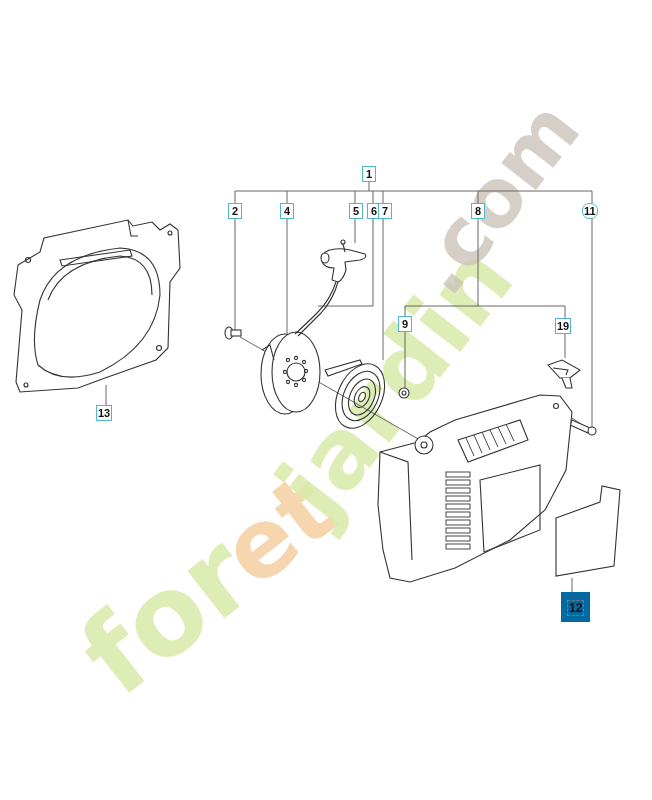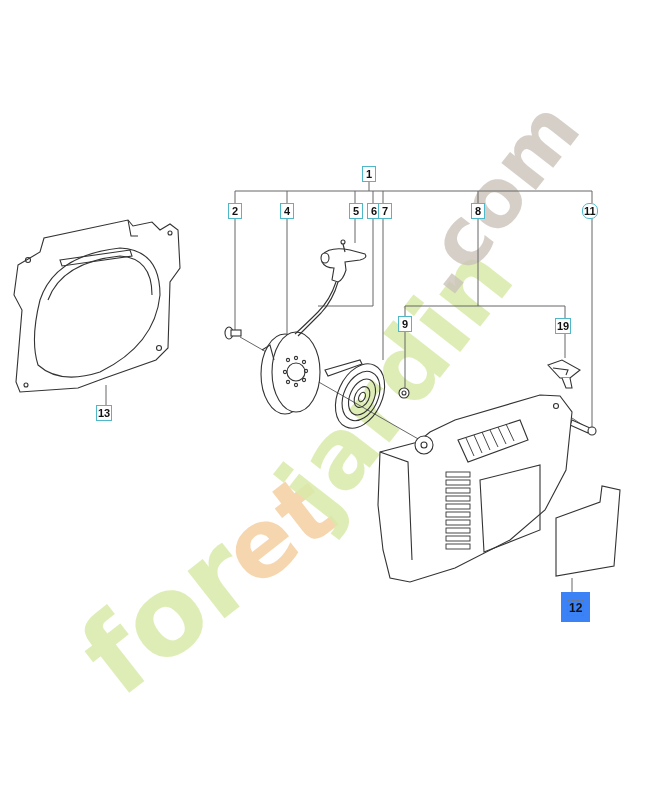--- a/index.html
+++ b/index.html
@@ -1,20 +1,20 @@
 <!DOCTYPE html>
 <html><head>
 <meta charset="utf-8">
 <style>
   html,body{margin:0;padding:0;background:#ffffff;}
   body{width:652px;height:800px;position:relative;overflow:hidden;font-family:"Liberation Sans",sans-serif;}
   #canvas{position:absolute;left:0;top:0;width:652px;height:800px;}
   .callout{position:absolute;height:14px;min-width:10px;padding:0 1px;border:1.2px solid #4fb8c8;background:#fff;
     font:bold 11px "Liberation Sans",sans-serif;color:#111;line-height:14px;text-align:center;cursor:pointer;box-sizing:content-box;}
-  .callout.hl{background:#3b82f6;border:none;padding:8px 6px;line-height:16px;font-size:12px;}
+  .callout.hl{background:#0369a1;border:none;padding:8px 6px;line-height:16px;font-size:12px;}
   .callout.hl span{display:inline-block;border:1px dashed #777;padding:0 1px;line-height:14px;}
 </style>
 </head>
 <body>
 
 <svg id="canvas" viewBox="0 0 652 800" xmlns="http://www.w3.org/2000/svg">
 
   <g font-family="DejaVu Sans, sans-serif" font-weight="bold">
     <text x="120" y="700" font-size="110" fill="#d9ebaa" transform="rotate(-38 120 700)" opacity="0.85">for</text>
     <text x="255" y="590" font-size="95" fill="#f5cfa0" transform="rotate(-38 255 590)" opacity="0.85">et</text>

